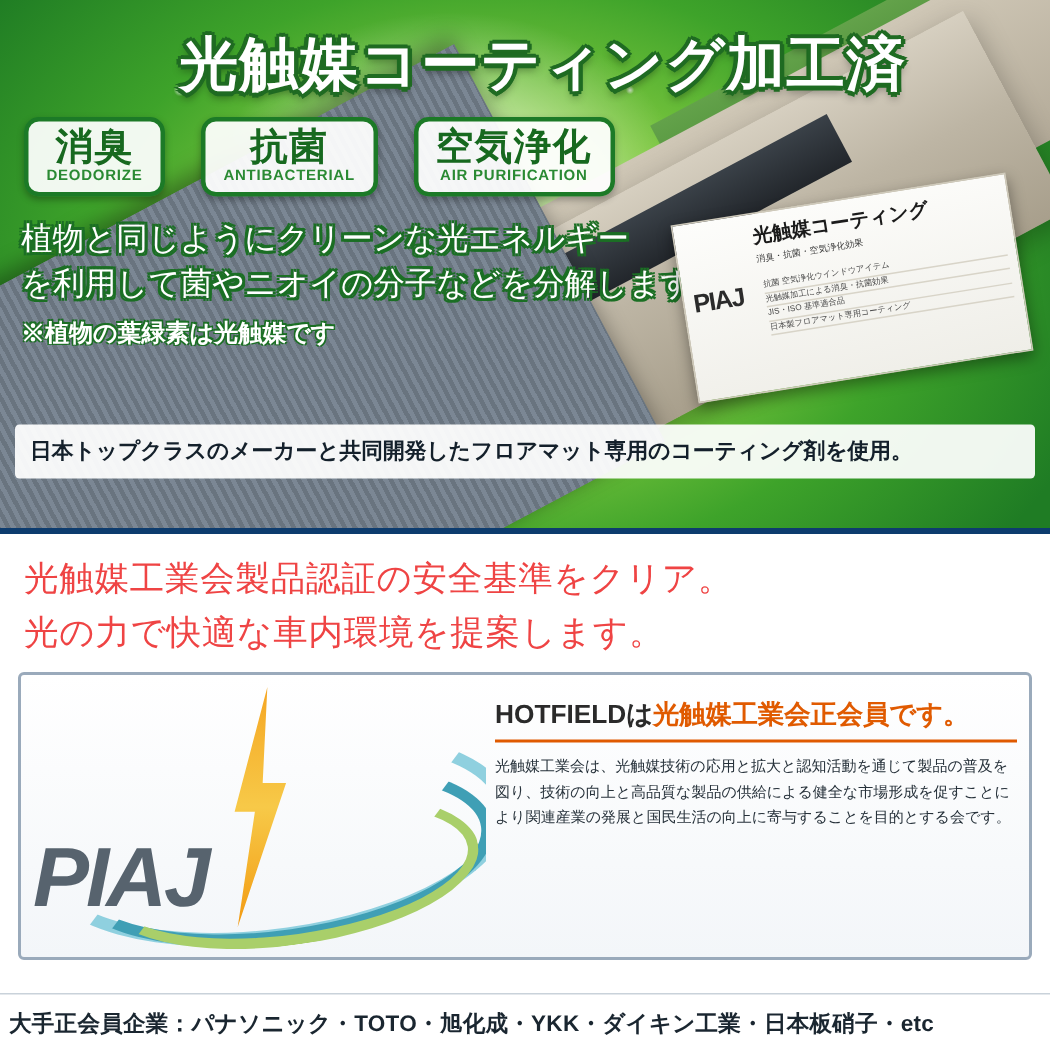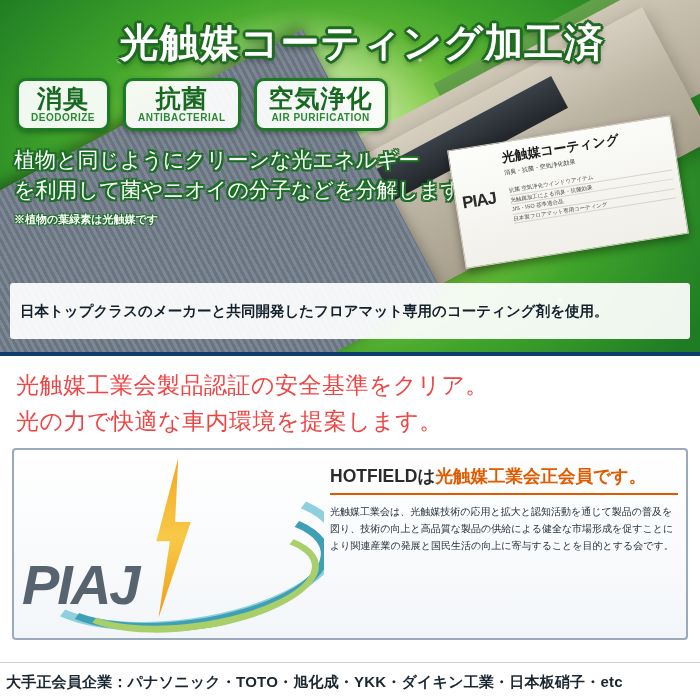--- a/index.html
+++ b/index.html
@@ -103,21 +103,21 @@
       0 -3px 0 #1f6b22, 0 3px 0 #1f6b22, -3px 0 0 #1f6b22, 3px 0 0 #1f6b22,
       0 4px 6px rgba(0,0,0,0.45);
     margin-left: 12px;
   }
 
   
   .badges {
     position: absolute;
     left: 16px; top: 78px;
     display: flex;
-    gap: 13px;
+    gap: 24px;
   }
   .badge {
     background: rgba(255,255,255,0.93);
     border: 3px solid #1c7a27;
     border-radius: 10px;
     padding: 4px 12px 5px 12px;
     text-align: center;
     box-shadow: 0 2px 5px rgba(0,0,0,0.3);
   }
   .badge-main {
@@ -145,21 +145,21 @@
     font-size: 21px;
     font-weight: normal;
     color: #ffffff;
     line-height: 1.45;
     text-shadow:
       -2px -2px 0 #1b6f24, 2px -2px 0 #1b6f24, -2px 2px 0 #1b6f24, 2px 2px 0 #1b6f24,
       0 -2px 0 #1b6f24, 0 2px 0 #1b6f24, -2px 0 0 #1b6f24, 2px 0 0 #1b6f24;
   }
   .copy-note {
     margin-top: 6px;
-    font-size: 11px;
+    font-size: 16px;
     font-weight: bold;
     color: #ffffff;
     text-shadow: -1px -1px 0 #1b6f24, 1px -1px 0 #1b6f24, -1px 1px 0 #1b6f24, 1px 1px 0 #1b6f24;
   }
 
   
   .tag-card {
     position: absolute;
     left: 455px; top: 132px;
     width: 226px; height: 120px;
@@ -206,21 +206,21 @@
     white-space: nowrap;
   }
 
   
   .note-box {
     position: absolute;
     left: 10px; top: 283px;
     width: 680px;
     background: rgba(255,255,255,0.93);
     border-radius: 3px;
-    padding: 17px 10px;
+    padding: 7px 10px;
     box-sizing: border-box;
   }
   .note-box div {
     font-size: 14.5px;
     color: #14202b;
     line-height: 1.55;
     font-weight: bold;
   }
 
   

